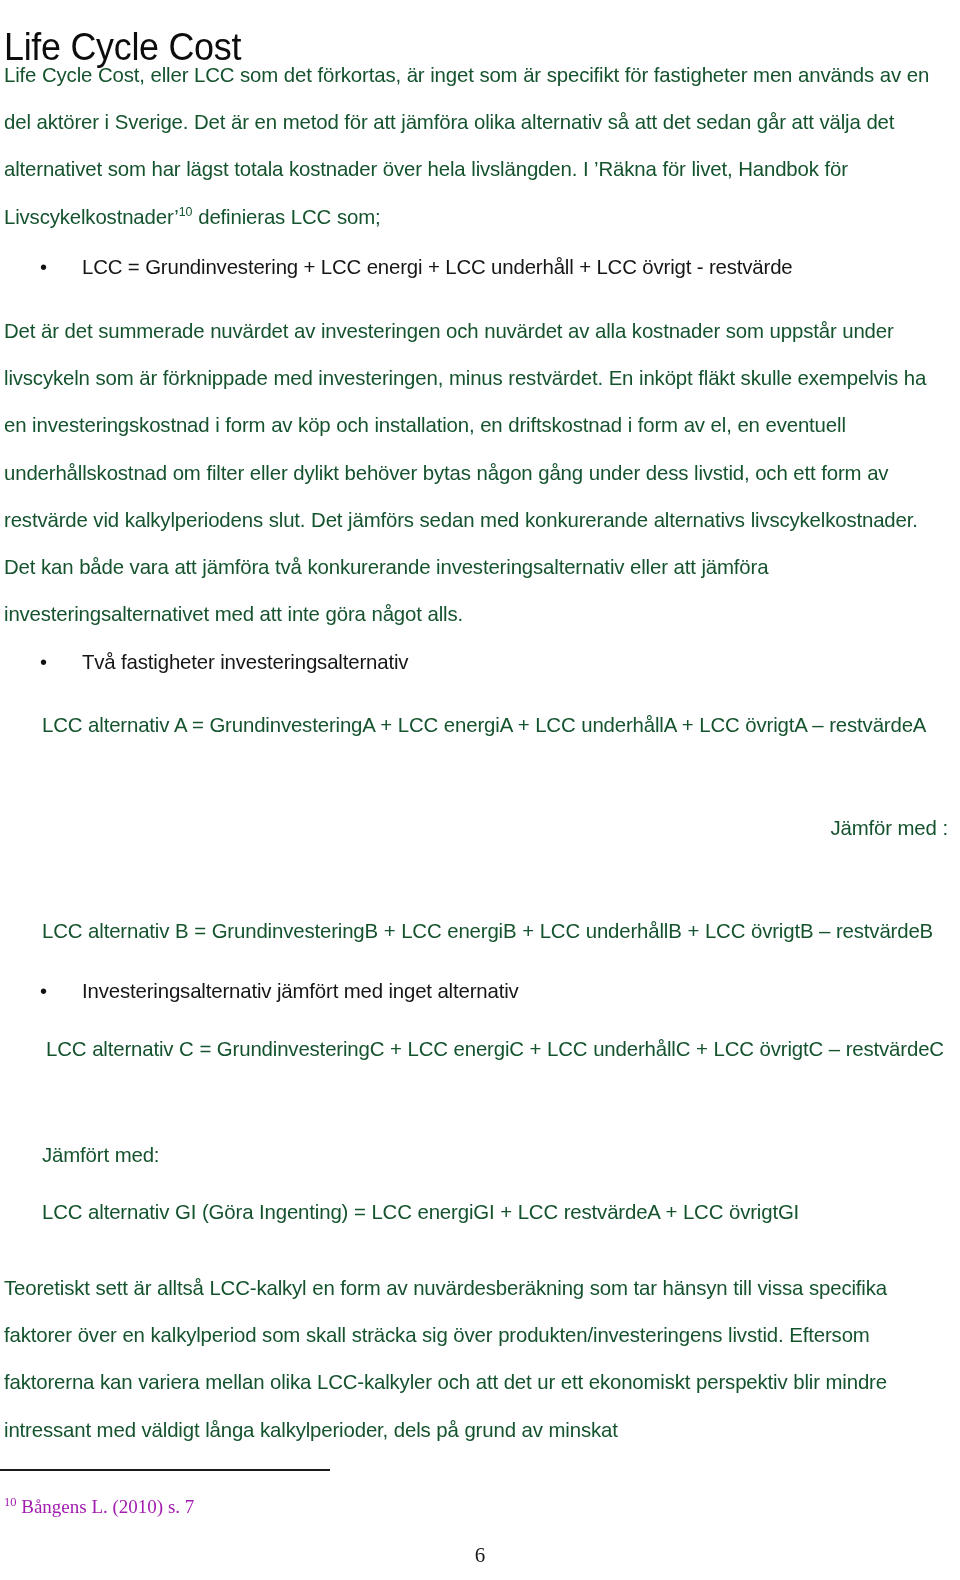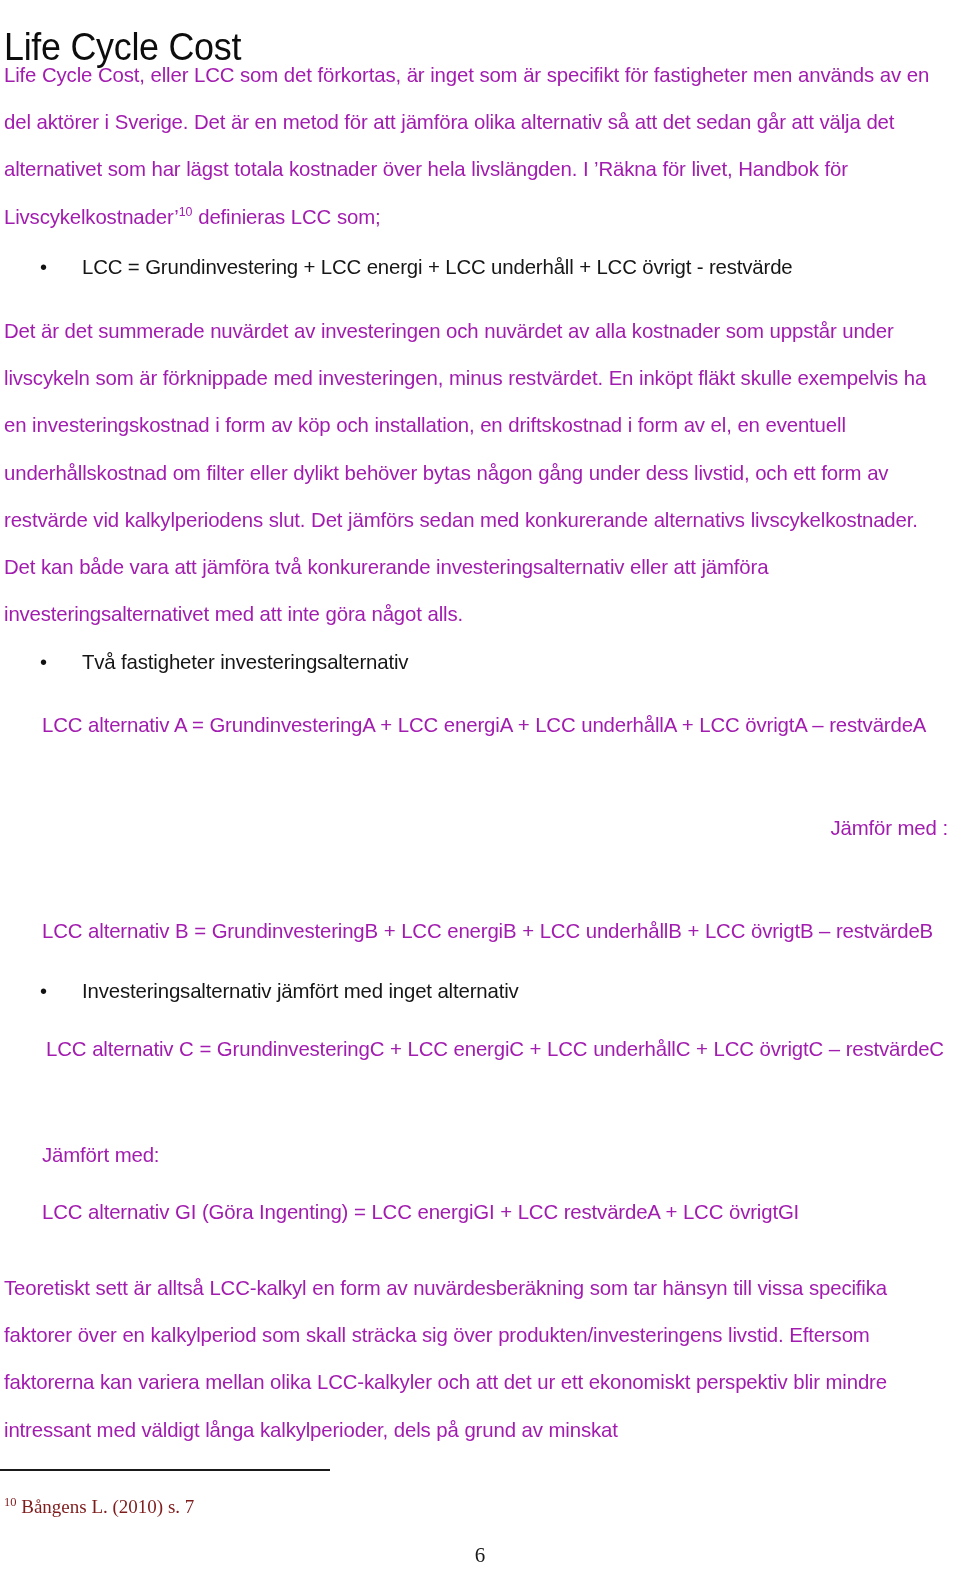--- a/index.html
+++ b/index.html
@@ -41,21 +41,21 @@
   }
 
   
   .body-block {
     position: absolute;
     left: 4px;
     width: 944px;
     font-size: 20.4px;
     line-height: 47.2px;
     font-weight: 400;
-    color: #a21caf;
+    color: #14532d;
     text-align: left;
     letter-spacing: -0.15px;
     word-spacing: 0.2px;
   }
 
   .body-block.indent {
     left: 42px;
     width: 906px;
   }
 
@@ -102,21 +102,21 @@
     height: 0;
     border-top: 2px solid #1a1a1a;
   }
   .footnote {
     position: absolute;
     left: 4px;
     top: 1495px;
     font-family: "Liberation Serif", serif;
     font-size: 19px;
     line-height: 24px;
-    color: #7f1d1d;
+    color: #a21caf;
     white-space: nowrap;
   }
   .footnote sup {
     font-size: 12.5px;
     vertical-align: super;
     line-height: 0;
   }
 
   
   .page-number {

